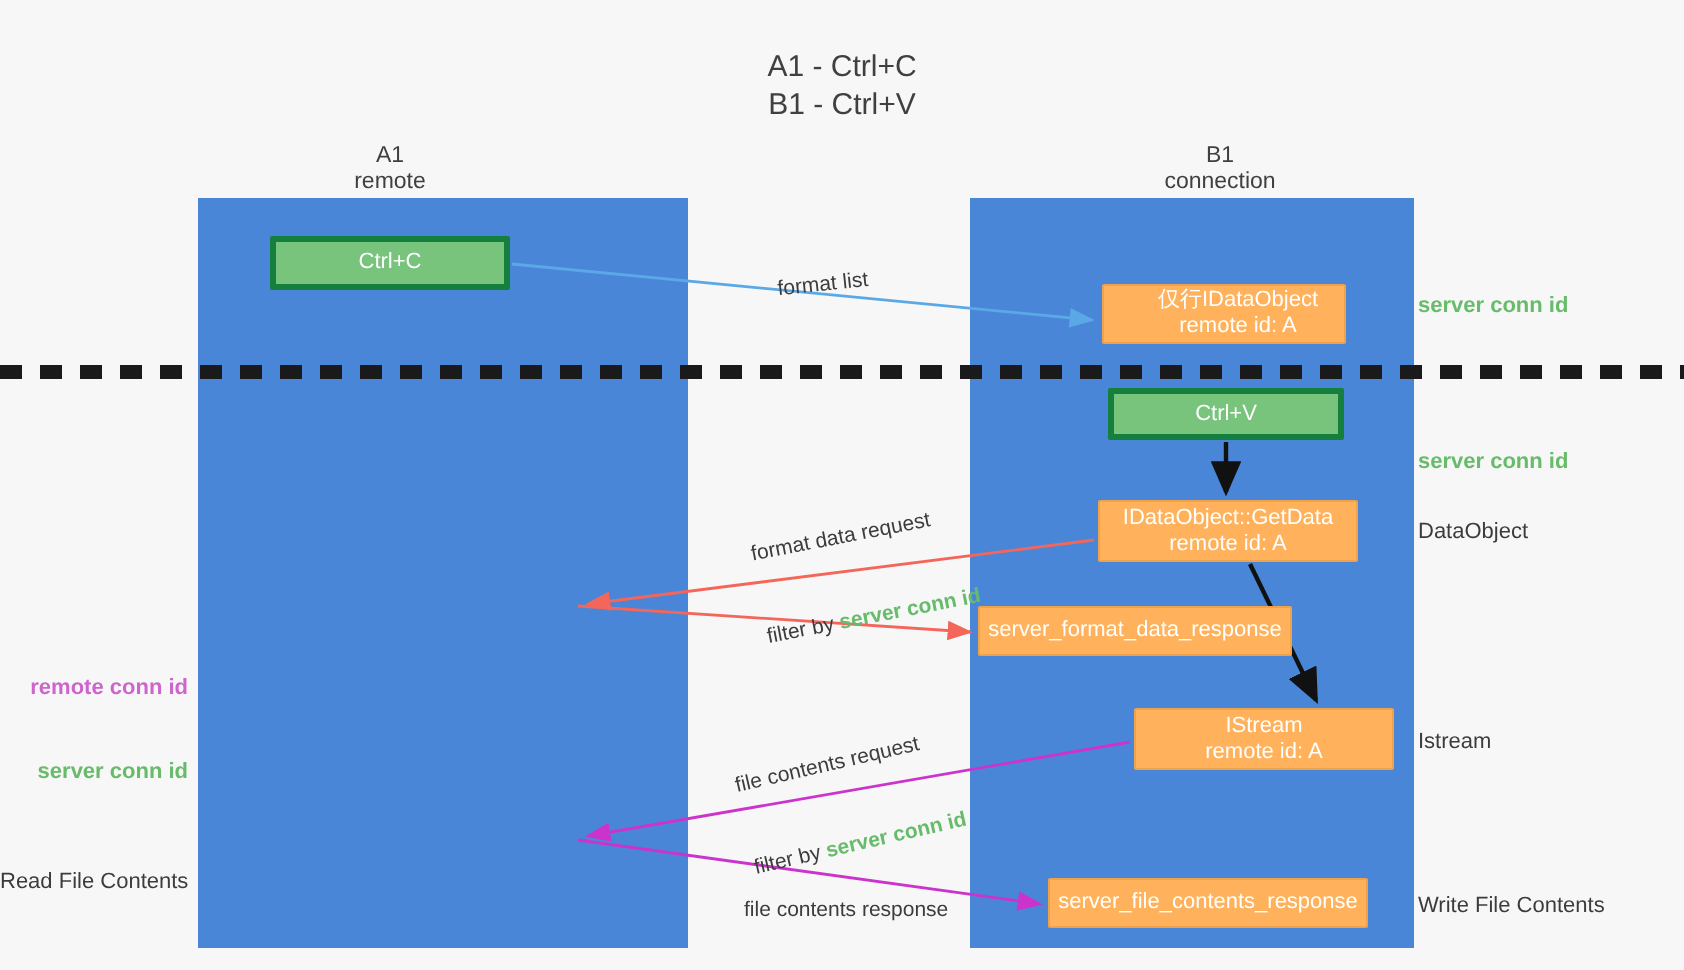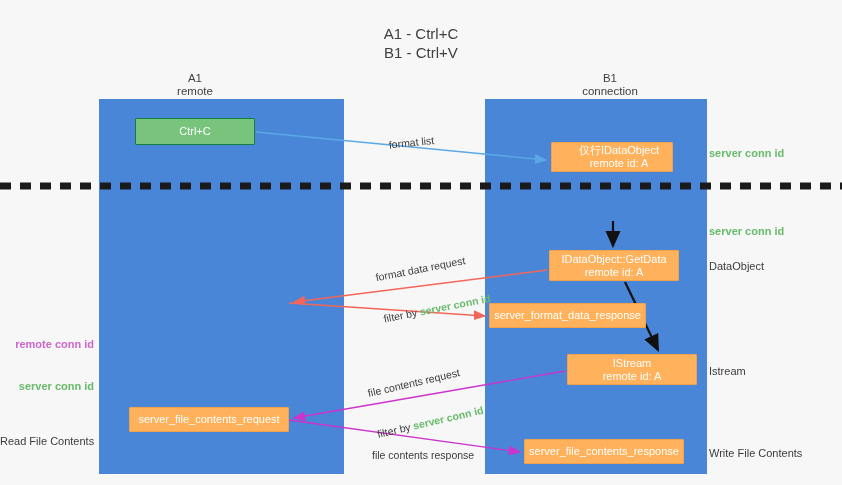--- a/index.html
+++ b/index.html
@@ -39,21 +39,21 @@
   
   .box{
     box-sizing:border-box;
     display:flex;align-items:center;justify-content:center;
     text-align:center;
     color:#ffffff;
     font-size:11px;line-height:13px;
     white-space:pre;
     border-radius:1px;
   }
-  .box.green{background:#78c47d;border:1px solid #15803d;}
+  .box.green{background:#78c47d;border:3px solid #15803d;}
   .box.orange{background:#ffb25b;border:1px solid #f0a24a;}
 
   #box-ctrlc{left:135px;top:104px;width:120px;height:27px;}
   #box-ctrlv{left:554px;top:180px;width:118px;height:26px;}
   #box-idataobject{left:551px;top:128px;width:122px;height:30px;padding-left:14px;}
   #box-getdata{left:549px;top:236px;width:130px;height:31px;}
   #box-istream{left:567px;top:340px;width:130px;height:31px;}
   #box-fmt-req{left:129px;top:277px;width:160px;height:25px;}
   #box-fmt-resp{left:489px;top:289px;width:157px;height:25px;}
   #box-file-req{left:129px;top:393px;width:160px;height:25px;}
@@ -132,26 +132,26 @@
     <line x1="289" y1="289" x2="485" y2="302" stroke="#f4665a" stroke-width="1.4" marker-end="url(#ah-red)"></line>
 
     <line x1="565" y1="357" x2="294" y2="404" stroke="#cc33cc" stroke-width="1.4" marker-end="url(#ah-mag)"></line>
 
     <line x1="289" y1="406" x2="520" y2="438" stroke="#cc33cc" stroke-width="1.4" marker-end="url(#ah-mag)"></line>
   </svg>
 
   <div class="abs box green" id="box-ctrlc">Ctrl+C</div>
   <div class="abs box orange" id="box-idataobject">仅行IDataObject
 remote id: A</div>
+  <div class="abs box green" id="box-ctrlv">Ctrl+V</div>
   <div class="abs box orange" id="box-getdata">IDataObject::GetData
 remote id: A</div>
   <div class="abs box orange" id="box-istream">IStream
 remote id: A</div>
   <div class="abs box orange" id="box-fmt-resp">server_format_data_response</div>
-  <div class="abs box orange" id="box-file-req">server_file_contents_request</div>
   <div class="abs box orange" id="box-file-resp">server_file_contents_response</div>
 
   <div class="abs alabel" id="lbl-formatlist">
     <span>format list</span>
   </div>
 
   <div class="abs alabel rot" id="lbl-fdreq">
     <div><span>format data request</span></div>
     <div><span class="plain-t">filter by </span><span class="green-t">server conn id</span></div>
   </div>

